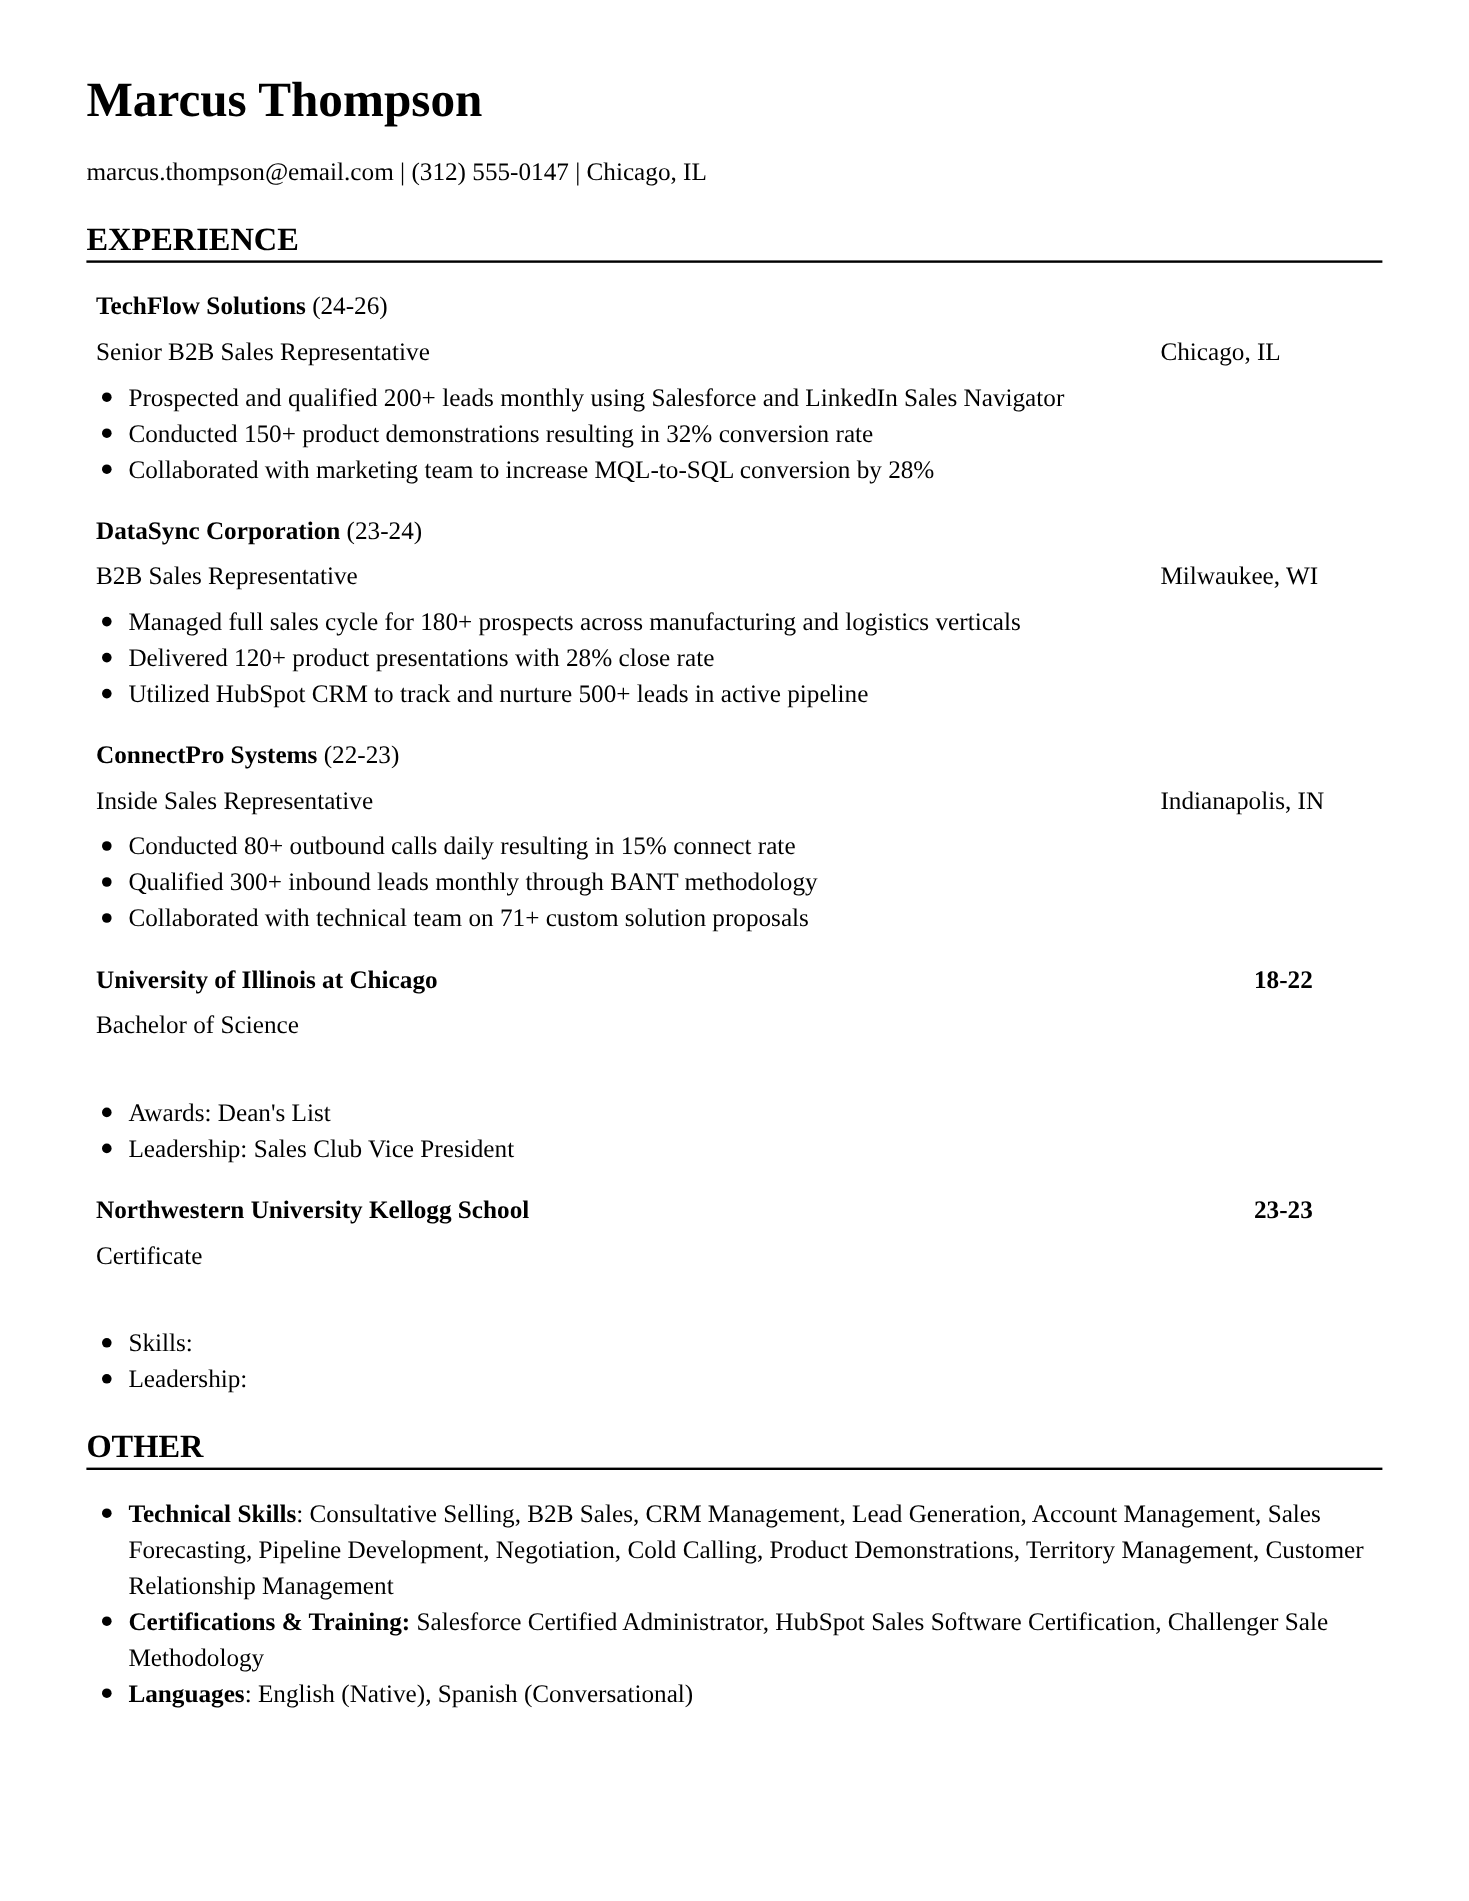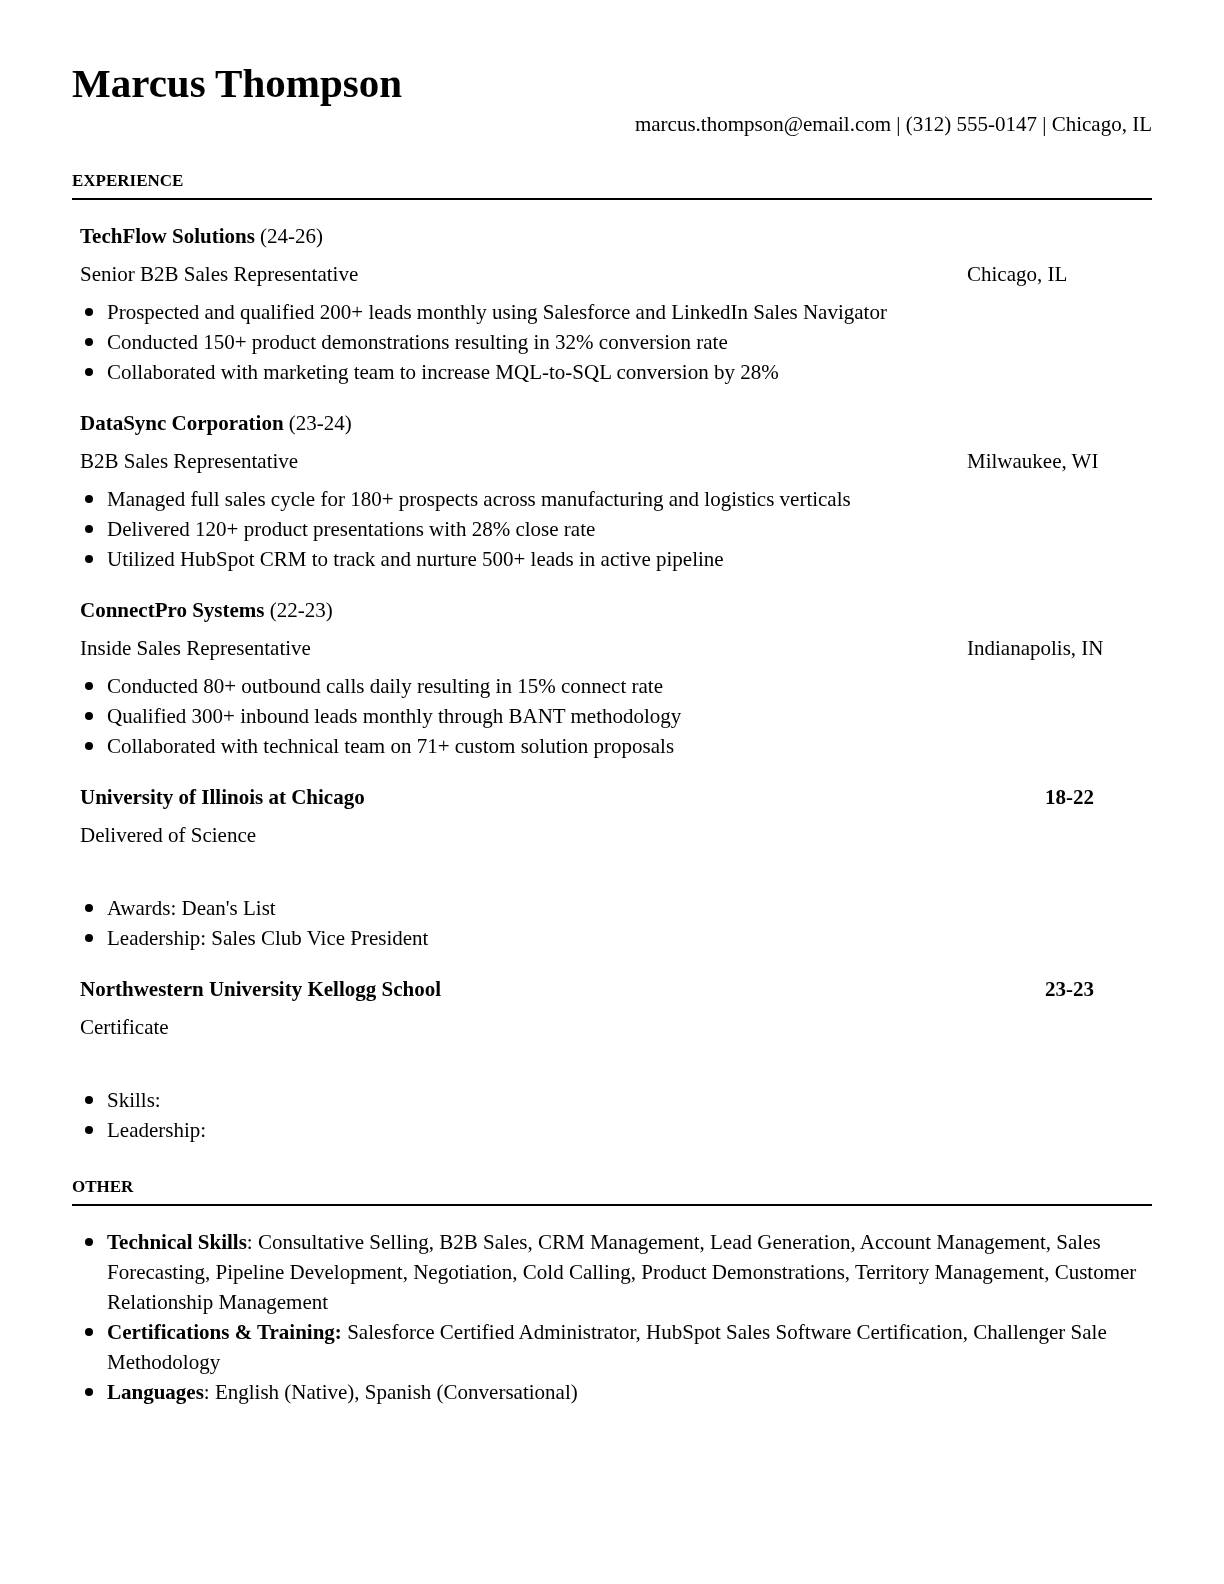--- a/index.html
+++ b/index.html
@@ -17,25 +17,25 @@
     width: 1224px;
     min-height: 1584px;
     padding: 60px 72px 40px 72px;
   }
   h1 {
     margin: 0;
     font-size: 41px;
     line-height: 46px;
     font-weight: bold;
   }
-  .contact { margin-top: 3px; text-align: right; }
+  .contact { margin-top: 22px; }
   h2 {
     margin: 28px 0 0 0;
     padding-bottom: 4px;
-    font-size: 17px;
+    font-size: 27px;
     line-height: 27px;
     font-weight: bold;
     border-bottom: 2px solid #000;
   }
   .job, .school { margin-top: 21px; }
   .line { margin: 8px; }
   .flexline { display: flex; justify-content: space-between; }
   .grow { flex: 1 1 auto; }
   .loc { flex: 0 0 auto; width: 177px; text-align: left; }
   .yrs { flex: 0 0 auto; width: 99px; text-align: left; font-weight: bold; }
@@ -111,21 +111,21 @@
       <li><span class="blt"></span><span>Collaborated with technical team on 71+ custom solution proposals</span></li>
     </ul>
   </section>
 
 
   <section class="school">
     <div class="line flexline">
       <b class="grow">University of Illinois at Chicago</b>
       <span class="yrs">18-22</span>
     </div>
-    <div class="line">Delivered of Science</div>
+    <div class="line">Bachelor of Science</div>
     <ul class="blist edu-blist">
       <li><span class="blt"></span><span>Awards: Dean's List</span></li>
       <li><span class="blt"></span><span>Leadership: Sales Club Vice President</span></li>
     </ul>
   </section>
 
   <section class="school">
     <div class="line flexline">
       <b class="grow">Northwestern University Kellogg School</b>
       <span class="yrs">23-23</span>

